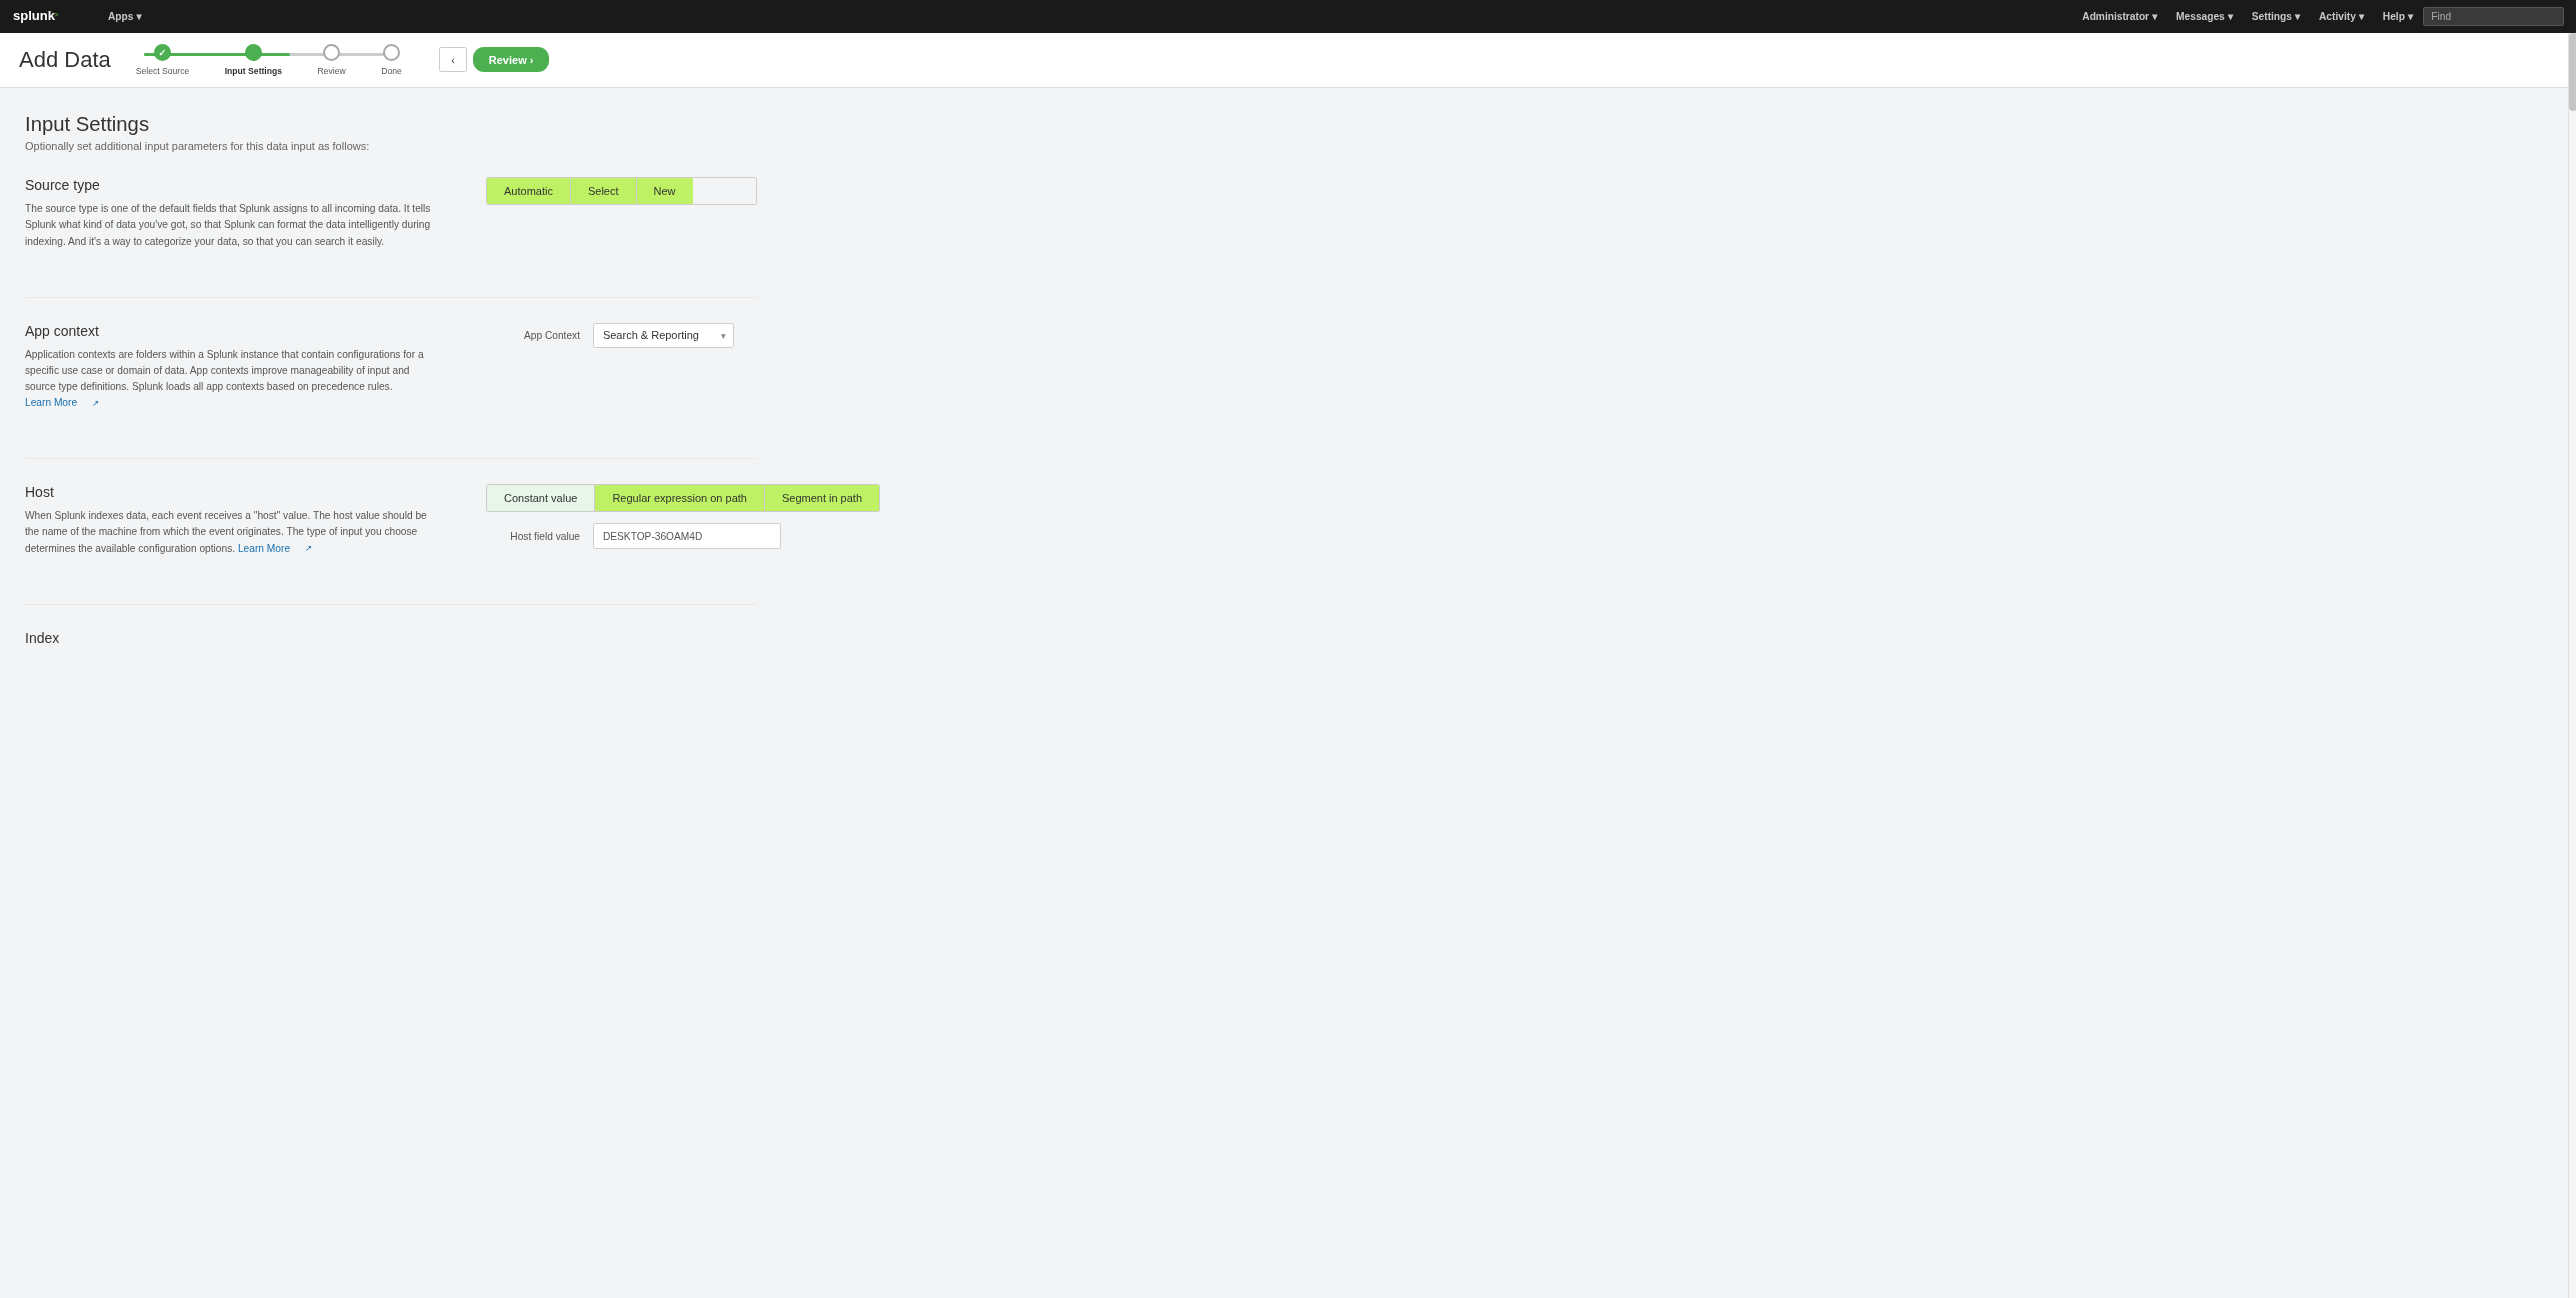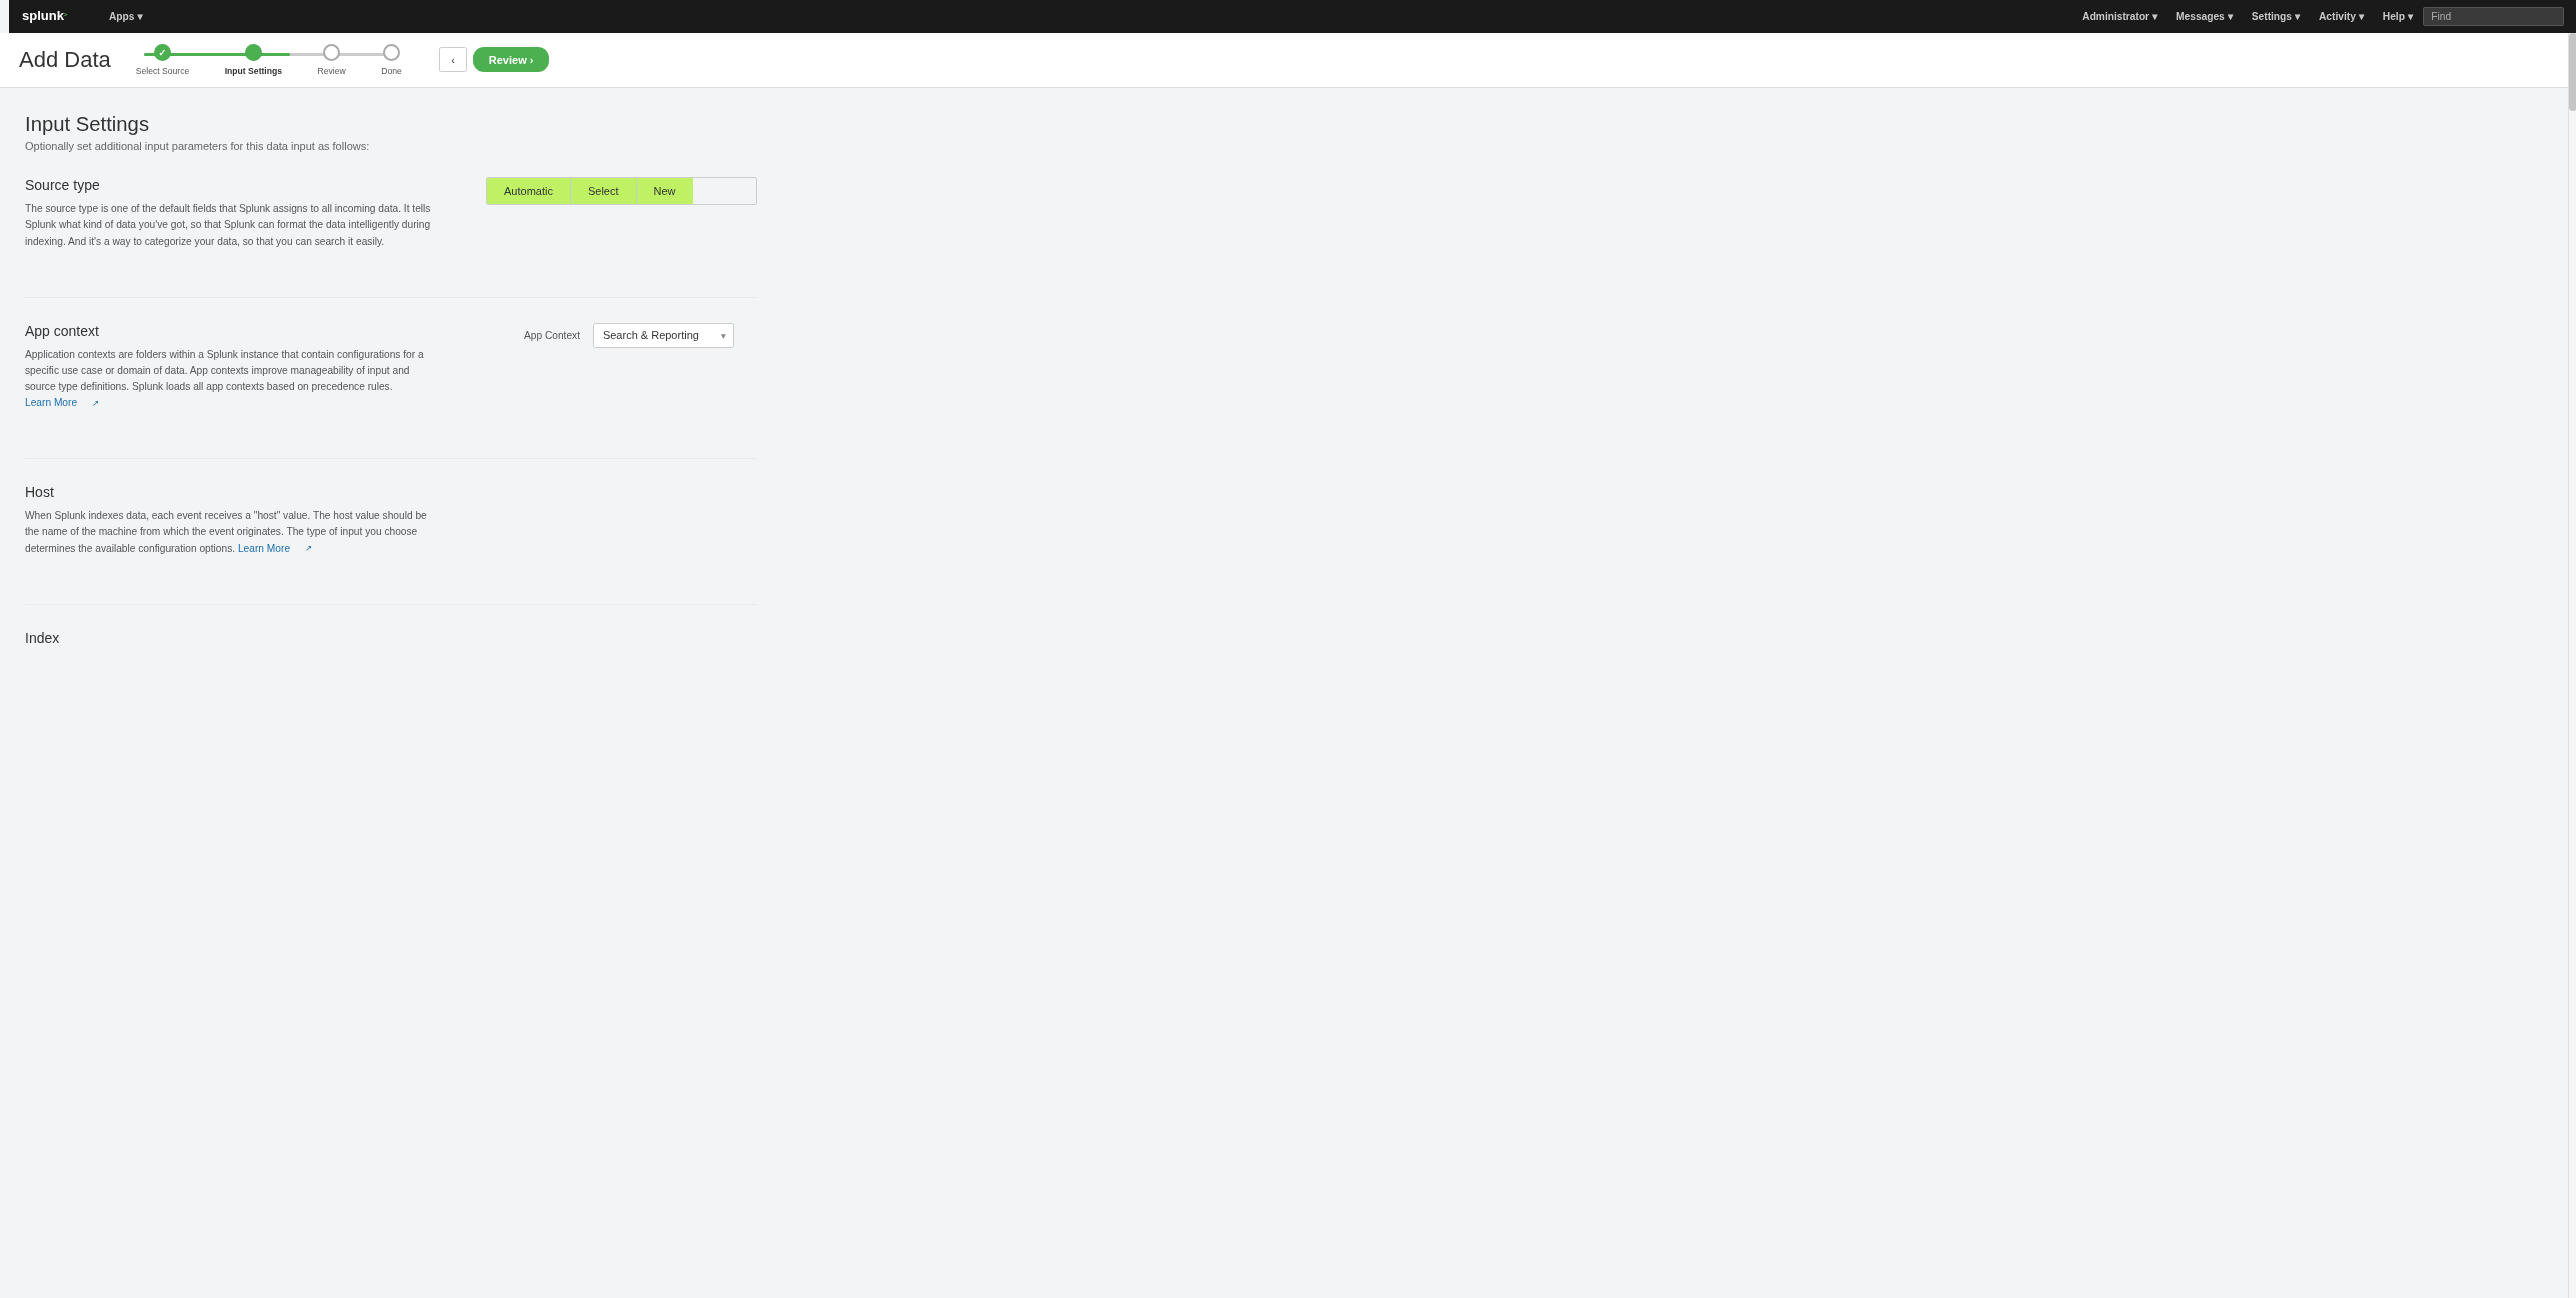--- a/index.html
+++ b/index.html
@@ -5,22 +5,21 @@
     * { box-sizing: border-box; margin: 0; padding: 0; }
     body { font-family: -apple-system, BlinkMacSystemFont, 'Segoe UI', Arial, sans-serif; background: #f2f4f5; min-height: 100vh; }
 
     
     .topnav {
       background: #1a1a1a;
       height: 33px;
       display: flex;
       align-items: center;
       padding: 0 12.5px;
-      gap: 8px;
-      margin-left: 9px;
+      gap: 16px;
     }
     .topnav-logo {
       display: flex; align-items: center; margin-right: 14px;
     }
     .topnav-logo svg { width: 56px; height: 17px; }
     .topnav-link {
       color: #c8c8c8;
       font-size: 10.2px;
       padding: 0 9.4px;
       height: 33px;
@@ -382,20 +381,31 @@
       <div class="section-left">
         <h3 class="section-title">Host</h3>
         <p class="section-desc">
           <span>When Splunk indexes data, each event receives a "host" value. The host value should be the name of the machine from which the event originates. The type of input you choose determines the available configuration options.</span>
           <a class="link" href="#">
             <span>Learn More</span>
             <span style="font-size:8.6px;">↗</span>
           </a>
         </p>
       </div>
+      <div class="section-right">
+        <div class="btn-group">
+          <button class="btn-group-item selected">Constant value</button>
+          <button class="btn-group-item">Regular expression on path</button>
+          <button class="btn-group-item">Segment in path</button>
+        </div>
+        <div class="form-row">
+          <span class="form-label">Host field value</span>
+          <input class="text-input" type="text" value="DESKTOP-36OAM4D" style="">
+        </div>
+      </div>
     </div>
   </div>
 
   <hr class="section-divider">
 
   <div class="section">
     <h3 class="section-title">Index</h3>
   </div>
 
 </div>

